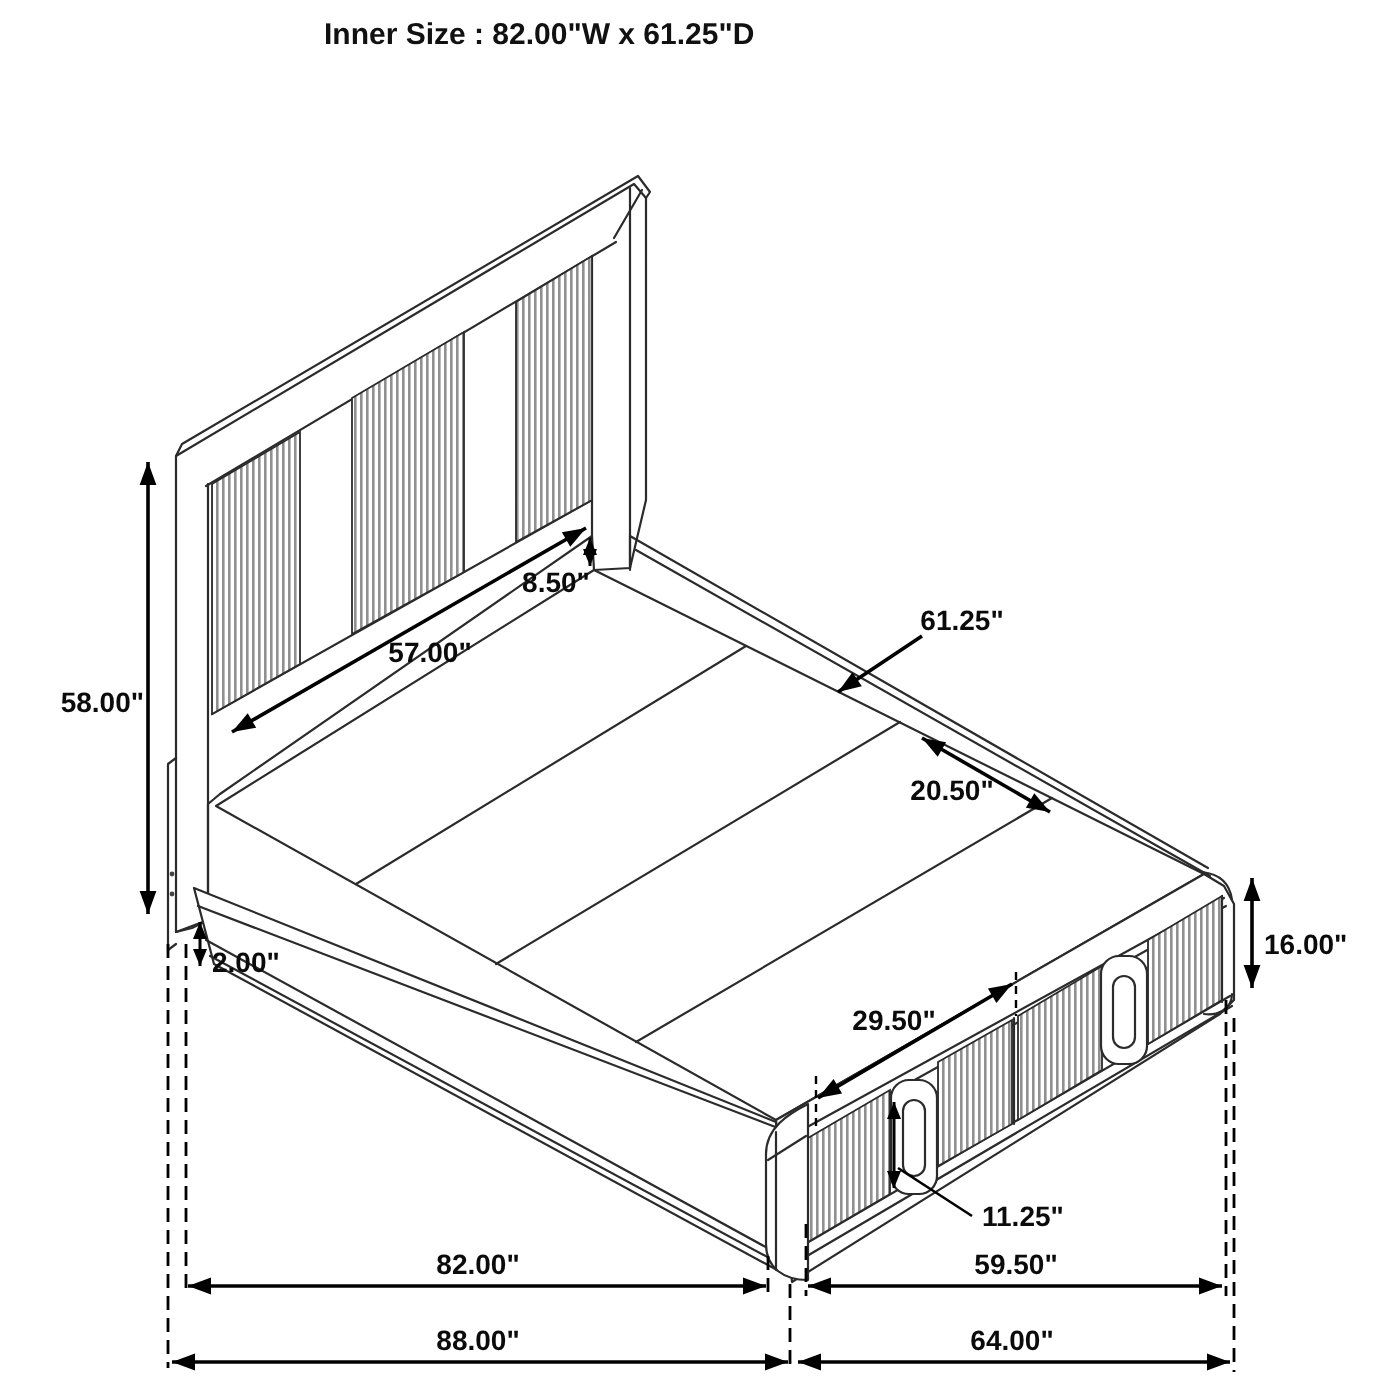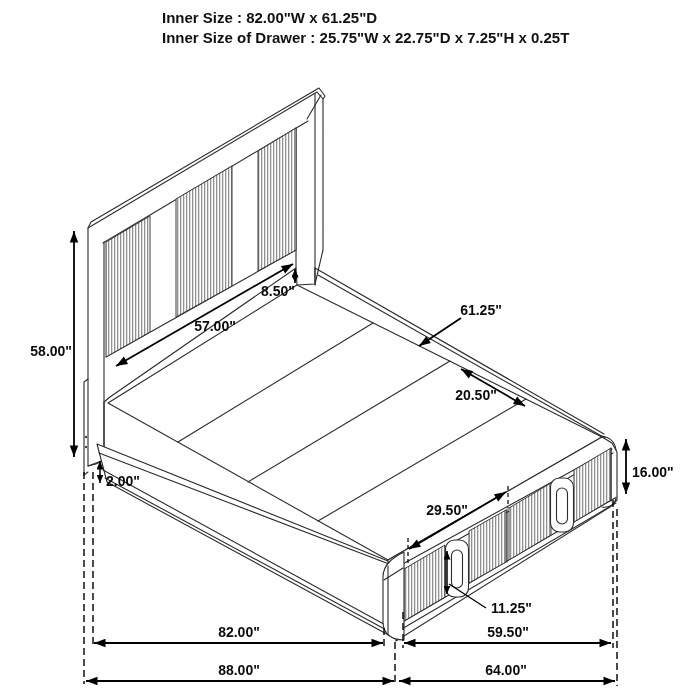--- a/index.html
+++ b/index.html
@@ -23,21 +23,20 @@
   .tick{stroke:#000;stroke-width:1.2;fill:none;stroke-dasharray:4 3;}
   .dimtext{font-family:"Liberation Sans",sans-serif;font-size:14px;font-weight:bold;fill:#0b0b0b;}
 </style>
 </head>
 <body>
 
 <div class="stage">
 
   <div class="title-block">
     <div>Inner Size : 82.00"W x 61.25"D</div>
-    <div>Inner Size of Drawer : 25.75"W x 22.75"D x 7.25"H x 0.25T</div>
   </div>
 
   <svg width="700" height="700" viewBox="0 0 700 700">
     <defs>
       <pattern id="slats" width="3" height="8" patternUnits="userSpaceOnUse">
         <rect width="3" height="8" fill="#ffffff"></rect>
         <rect width="1.3" height="8" fill="#909090"></rect>
       </pattern>
       <marker id="ah" markerUnits="userSpaceOnUse" markerWidth="13" markerHeight="10" refX="12" refY="5" orient="auto-start-reverse">
         <path d="M0.5,0.8 L12,5 L0.5,9.2 z" fill="#000"></path>

